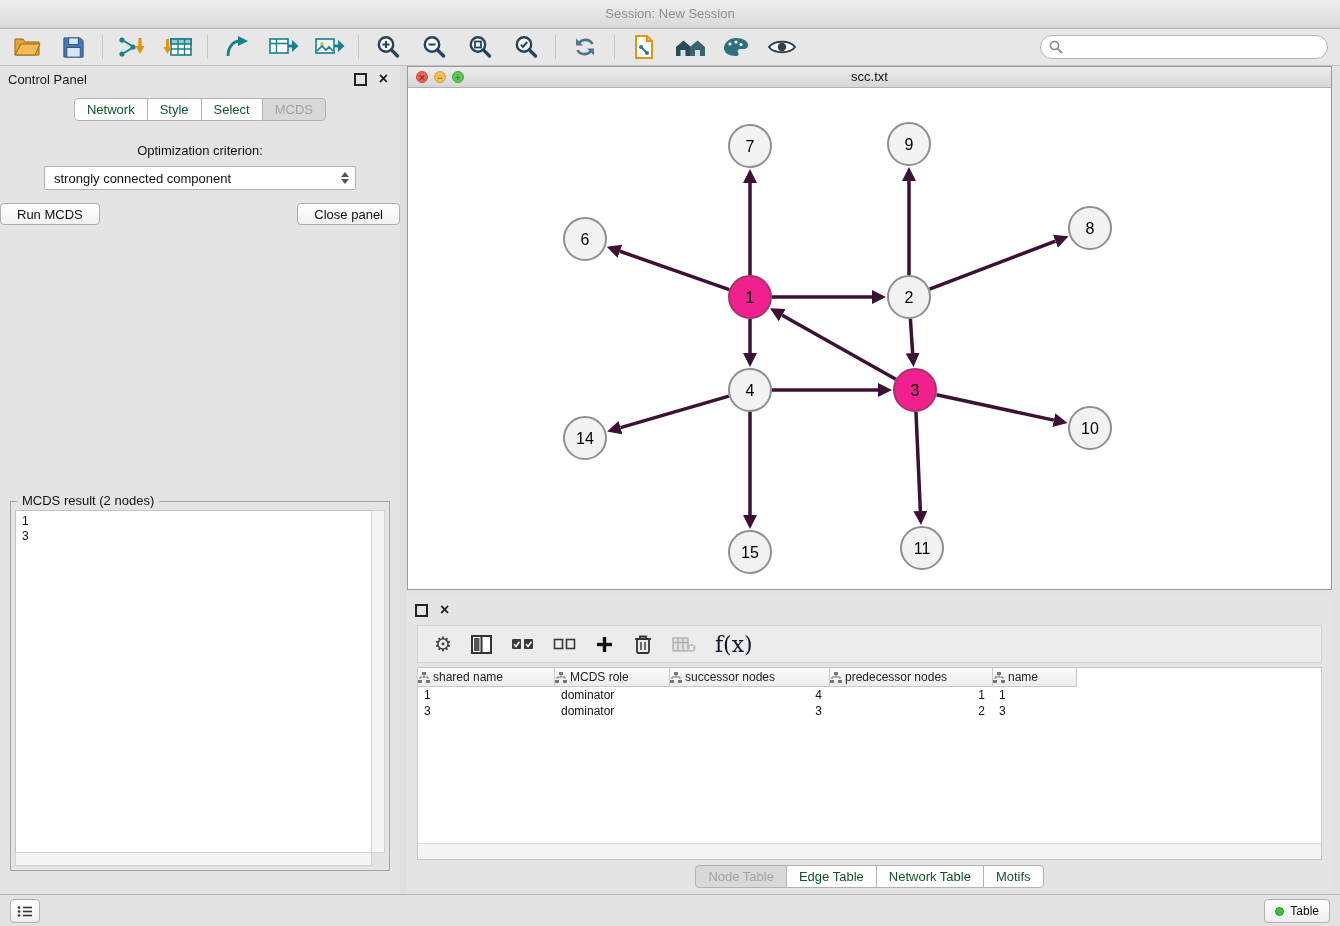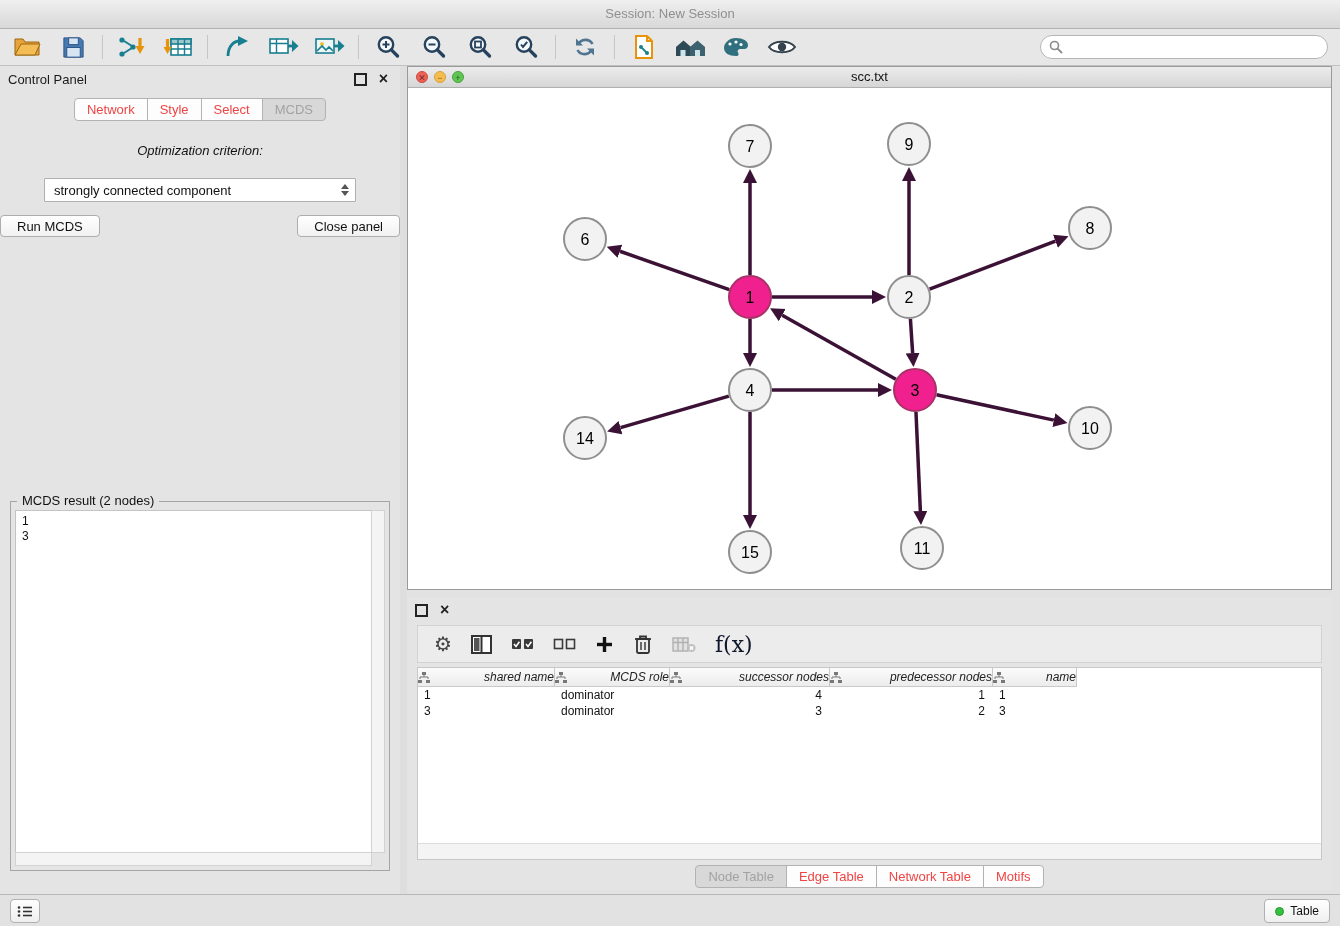--- a/index.html
+++ b/index.html
@@ -23,27 +23,27 @@
   .search-box input{border:none;outline:none;flex:1;font-size:13px;background:transparent;font-family:"Liberation Sans",sans-serif;}
   
   .control-panel{position:absolute;left:0;top:66px;width:400px;height:828px;background:#e4e4e4;box-sizing:border-box;}
   .panel-header{height:26px;display:flex;align-items:center;padding:0 12px 0 8px;font-size:13px;color:#1a1a1a;}
   .panel-header .ph-title{flex:1;}
   .ph-icons{display:flex;align-items:center;gap:12px;}
   .mini-restore{width:9px;height:9px;border:2px solid #222;display:inline-block;}
   .mini-close{font-size:16px;font-weight:700;color:#222;line-height:14px;}
   .seg{display:flex;justify-content:center;}
   .seg-btn{background:#fdfdfd;border:1px solid #b2b2b2;margin-left:-1px;padding:3px 12px;
-    font-size:13px;color:#ef4444;white-space:nowrap;}
+    font-size:13px;color:#14532d;white-space:nowrap;}
   .seg-btn:first-child{border-radius:4px 0 0 4px;margin-left:0;}
   .seg-btn:last-child{border-radius:0 4px 4px 0;text-align:right;}
   .seg-btn.active{background:#d8d8d8;color:#a2a2a2;}
   .cp-tabs{margin-top:6px;}
   .cp-body{margin-top:22px;text-align:center;}
-  .opt-label{font-size:13px;margin-bottom:20px;font-style:italic;}
+  .opt-label{font-size:13px;margin-bottom:8px;}
   .dropdown{position:relative;width:312px;height:24px;margin:0 auto;background:#fff;
     border:1px solid #b0b0b0;border-radius:1px;display:flex;align-items:center;
     padding-left:9px;font-size:13px;box-sizing:border-box;text-align:left;}
   .spin{position:absolute;right:6px;top:50%;transform:translateY(-50%);display:flex;flex-direction:column;gap:2px;}
   .spin i{width:0;height:0;border-left:4px solid transparent;border-right:4px solid transparent;display:block;}
   .spin .up{border-bottom:5px solid #555;}
   .spin .dn{border-top:5px solid #555;}
   .btn-row{margin-top:13px;display:flex;justify-content:space-between;gap:14px;}
   .mac-btn{height:22px;padding:0 16px;background:linear-gradient(#ffffff,#f1f1f1);
     border:1px solid #adadad;border-radius:4px;font-size:13px;color:#111;font-family:"Liberation Sans",sans-serif;}
@@ -70,22 +70,22 @@
   .table-panel{position:absolute;left:407px;top:597px;width:925px;height:293px;background:#e4e4e4;box-sizing:border-box;}
   .tp-toolbar{position:absolute;left:10px;right:10px;top:28px;height:38px;background:#ececec;
     border:1px solid #d2d2d2;display:flex;align-items:center;gap:19px;padding-left:16px;box-sizing:border-box;}
   .tp-icon{display:inline-flex;align-items:center;justify-content:center;}
   .fx{font-family:"DejaVu Serif",serif;font-size:22px;color:#0f172a;}
   .table-wrap{position:absolute;left:10px;right:10px;top:70px;height:193px;background:#fff;
     border:1px solid #c8c8c8;box-sizing:border-box;overflow:hidden;}
   .trow{display:flex;height:16px;align-items:center;}
   .trow.head{height:19px;}
   .tcell{font-size:12px;display:flex;align-items:center;box-sizing:border-box;height:100%;padding-left:6px;overflow:hidden;}
-  .tcell.thead{justify-content:space-between;gap:9px;padding-left:0;
-    background:linear-gradient(#fbfbfb,#ececec);border-right:1px solid #c9c9c9;border-bottom:1px solid #c9c9c9;color:#222;font-style:italic;}
+  .tcell.thead{justify-content:flex-start;gap:3px;padding-left:0;
+    background:linear-gradient(#fbfbfb,#ececec);border-right:1px solid #c9c9c9;border-bottom:1px solid #c9c9c9;color:#222;}
   .tcell.num{justify-content:flex-end;padding-right:8px;padding-left:0;}
   .col0{width:137px;}.col1{width:115px;}.col2{width:160px;}.col3{width:163px;}.col4{width:84px;}
   .hscroll{position:absolute;left:0;right:0;bottom:0;height:15px;background:#f4f4f4;border-top:1px solid #ddd;}
   .tp-tabs{position:absolute;left:0;right:0;top:268px;display:flex;justify-content:center;}
   
   .statusbar{position:absolute;left:0;top:894px;width:1340px;height:32px;background:#e2e2e2;border-top:1px solid #b8b8b8;box-sizing:border-box;}
   .sb-left{position:absolute;left:10px;top:4px;width:28px;height:22px;background:linear-gradient(#fff,#efefef);
     border:1px solid #b0b0b0;border-radius:4px;display:flex;align-items:center;justify-content:center;}
   .sb-mem{position:absolute;right:10px;top:4px;height:22px;background:linear-gradient(#fff,#efefef);
     border:1px solid #b0b0b0;border-radius:4px;display:flex;align-items:center;gap:6px;padding:0 10px;font-size:12px;}

